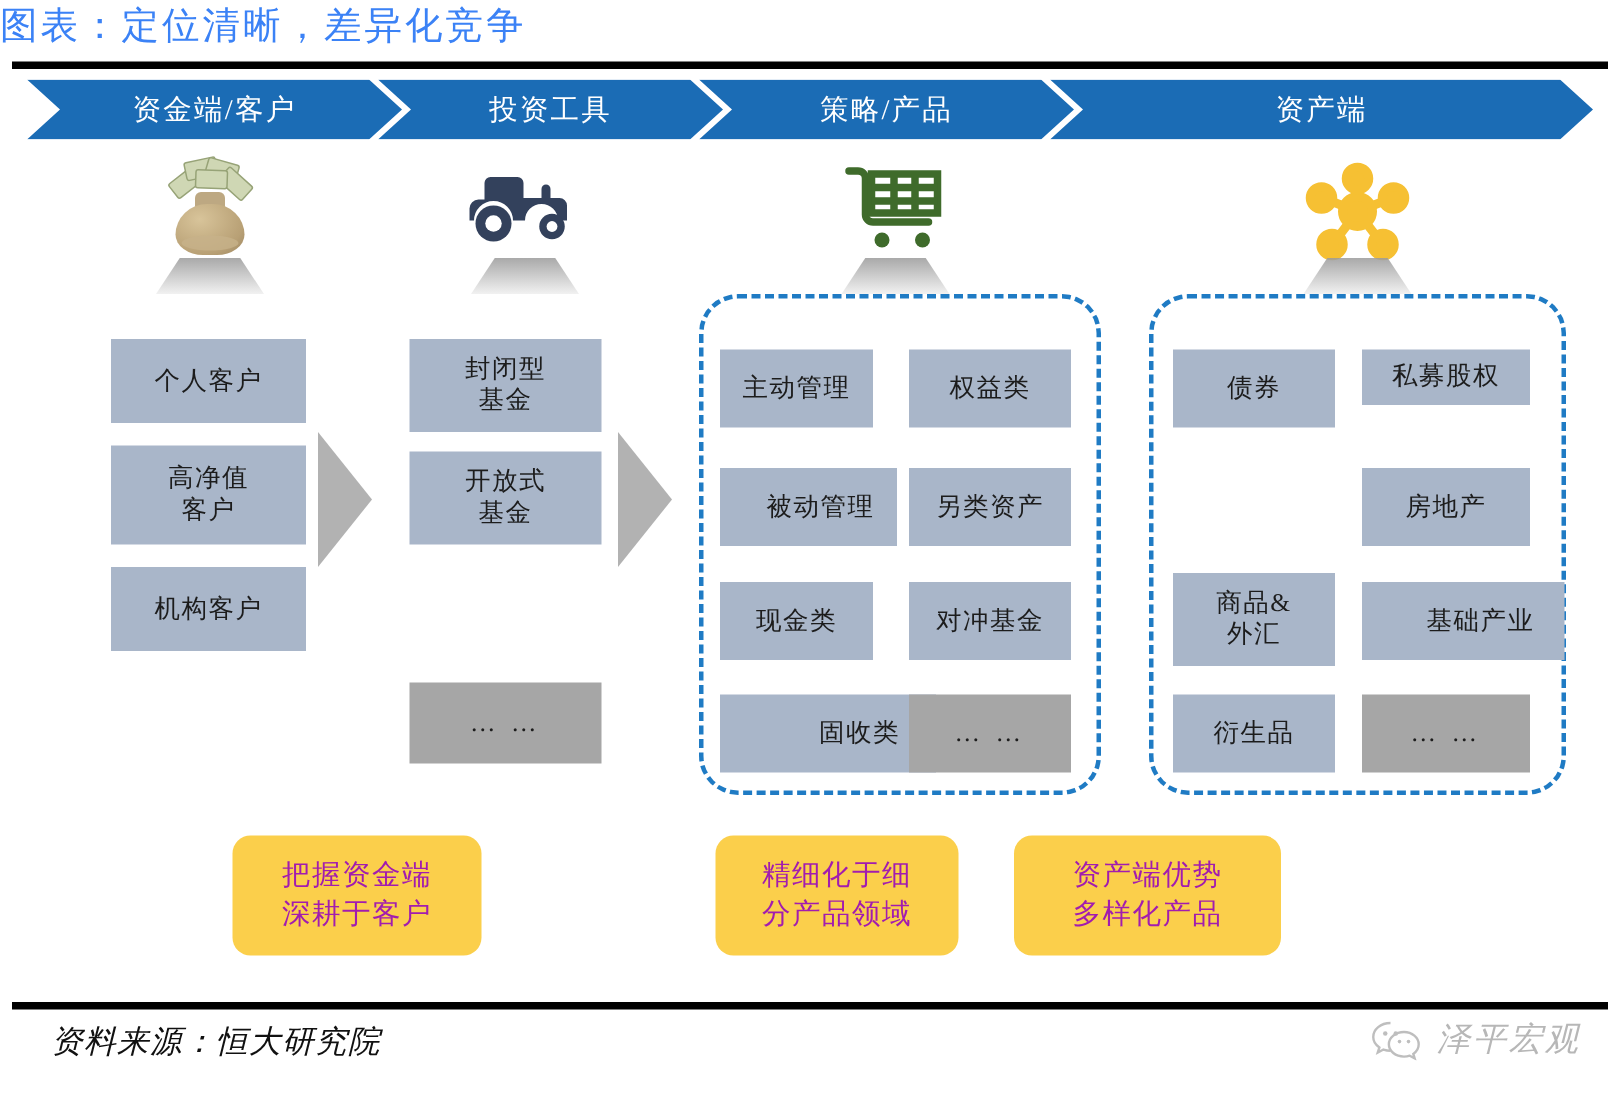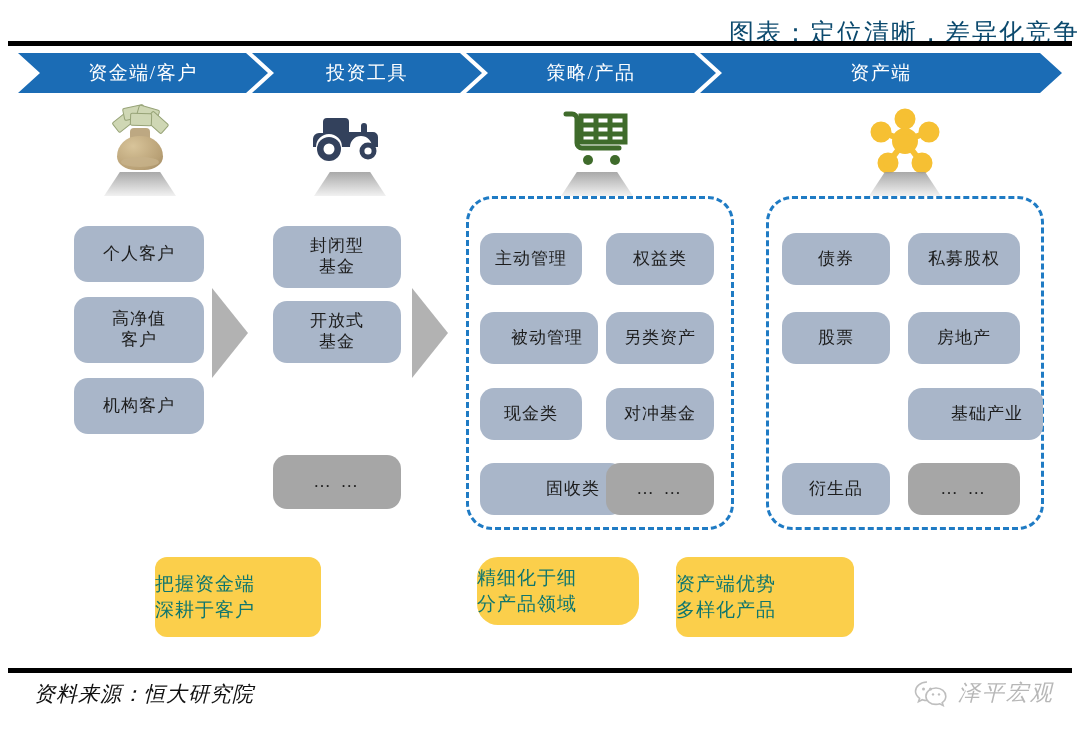--- a/index.html
+++ b/index.html
@@ -5,22 +5,22 @@
   html,body{margin:0;padding:0;}
   body{
     width:1080px;height:737px;background:#ffffff;
     font-family:"Liberation Serif","DejaVu Serif",serif;
     position:relative;overflow:hidden;
   }
   .page{position:absolute;inset:0;}
 
   
   .title{
-    position:absolute;left:0;top:16px;width:1080px;
-    text-align:right;font-size:25px;color:#0c4a6e;letter-spacing:2px;
+    position:absolute;left:0;top:0;width:1080px;
+    text-align:left;font-size:25px;color:#3b82f6;letter-spacing:2px;
     font-family:"Liberation Serif","DejaVu Serif",serif;
   }
   .rule-top{
     position:absolute;left:8px;top:41px;width:1064px;height:5px;background:#000;
   }
   .rule-bottom{
     position:absolute;left:8px;top:668px;width:1064px;height:5px;background:#000;
   }
 
   
@@ -79,41 +79,41 @@
   
   .cart{width:72px;height:60px;}
   
   .hub{width:70px;height:66px;}
 
   
   .box{
     position:absolute;background:#A9B6C9;color:#1c1c1c;
     display:flex;align-items:center;justify-content:center;
     text-align:center;font-size:17px;line-height:1.22;
-    letter-spacing:1px;white-space:pre-line;border-radius:14px;
+    letter-spacing:1px;white-space:pre-line;
   }
   .box.grey{background:#A6A6A6;letter-spacing:3px;}
 
   
   .conn{
     position:absolute;width:36px;height:90px;background:#B2B2B2;
     clip-path:polygon(0 0, 100% 50%, 0 100%);
   }
 
   
   .dashgroup{
     position:absolute;border:3px dashed #1F7BC4;border-radius:26px;
     border-style:dashed;
   }
 
   
   .callout{
     position:absolute;background:#FBCF4B;border-radius:12px;
-    display:flex;align-items:center;
-    text-align:center;font-size:19px;line-height:1.35;color:#0f766e;
+    display:flex;align-items:center;justify-content:center;
+    text-align:center;font-size:19px;line-height:1.35;color:#a21caf;
     letter-spacing:1px;white-space:pre-line;
   }
 
   
   .source{
     position:absolute;left:34px;top:680px;font-size:21px;color:#111;
     font-style:italic;letter-spacing:1px;
     font-family:"Liberation Serif","DejaVu Serif",serif;
   }
   .watermark{
@@ -255,44 +255,45 @@
     <span>对冲基金</span>
   </div>
   <div class="box grey" style="left:606px;top:463px;width:108px;height:52px;">
     <span>… …</span>
   </div>
 
   <div class="dashgroup" style="left:766px;top:196px;width:272px;height:328px;"></div>
   <div class="box" style="left:782px;top:233px;width:108px;height:52px;">
     <span>债券</span>
   </div>
-  <div class="box" style="left:782px;top:312px;width:108px;height:52px;">
-    <span>股票</span>
+  <div class="box" style="left:782px;top:382px;width:108px;height:62px;">
+    <span>商品&amp;
+外汇</span>
   </div>
   <div class="box" style="left:782px;top:463px;width:108px;height:52px;">
     <span>衍生品</span>
   </div>
-  <div class="box" style="left:908px;top:233px;width:112px;height:52px;">
+  <div class="box" style="left:908px;top:233px;width:112px;height:37px;">
     <span>私募股权</span>
   </div>
   <div class="box" style="left:908px;top:312px;width:112px;height:52px;">
     <span>房地产</span>
   </div>
   <div class="box" style="left:908px;top:388px;width:112px;height:52px;padding-left:23px;">
     <span>基础产业</span>
   </div>
   <div class="box grey" style="left:908px;top:463px;width:112px;height:52px;">
     <span>… …</span>
   </div>
 
   <div class="callout" style="left:155px;top:557px;width:166px;height:80px;">
     <span>把握资金端
 深耕于客户</span>
   </div>
-  <div class="callout" style="left:477px;top:557px;width:162px;height:68px;border-radius:21px;">
+  <div class="callout" style="left:477px;top:557px;width:162px;height:80px;">
     <span>精细化于细
 分产品领域</span>
   </div>
   <div class="callout" style="left:676px;top:557px;width:178px;height:80px;">
     <span>资产端优势
 多样化产品</span>
   </div>
 
   <div class="rule-bottom"></div>
   <div class="source">资料来源：恒大研究院</div>

